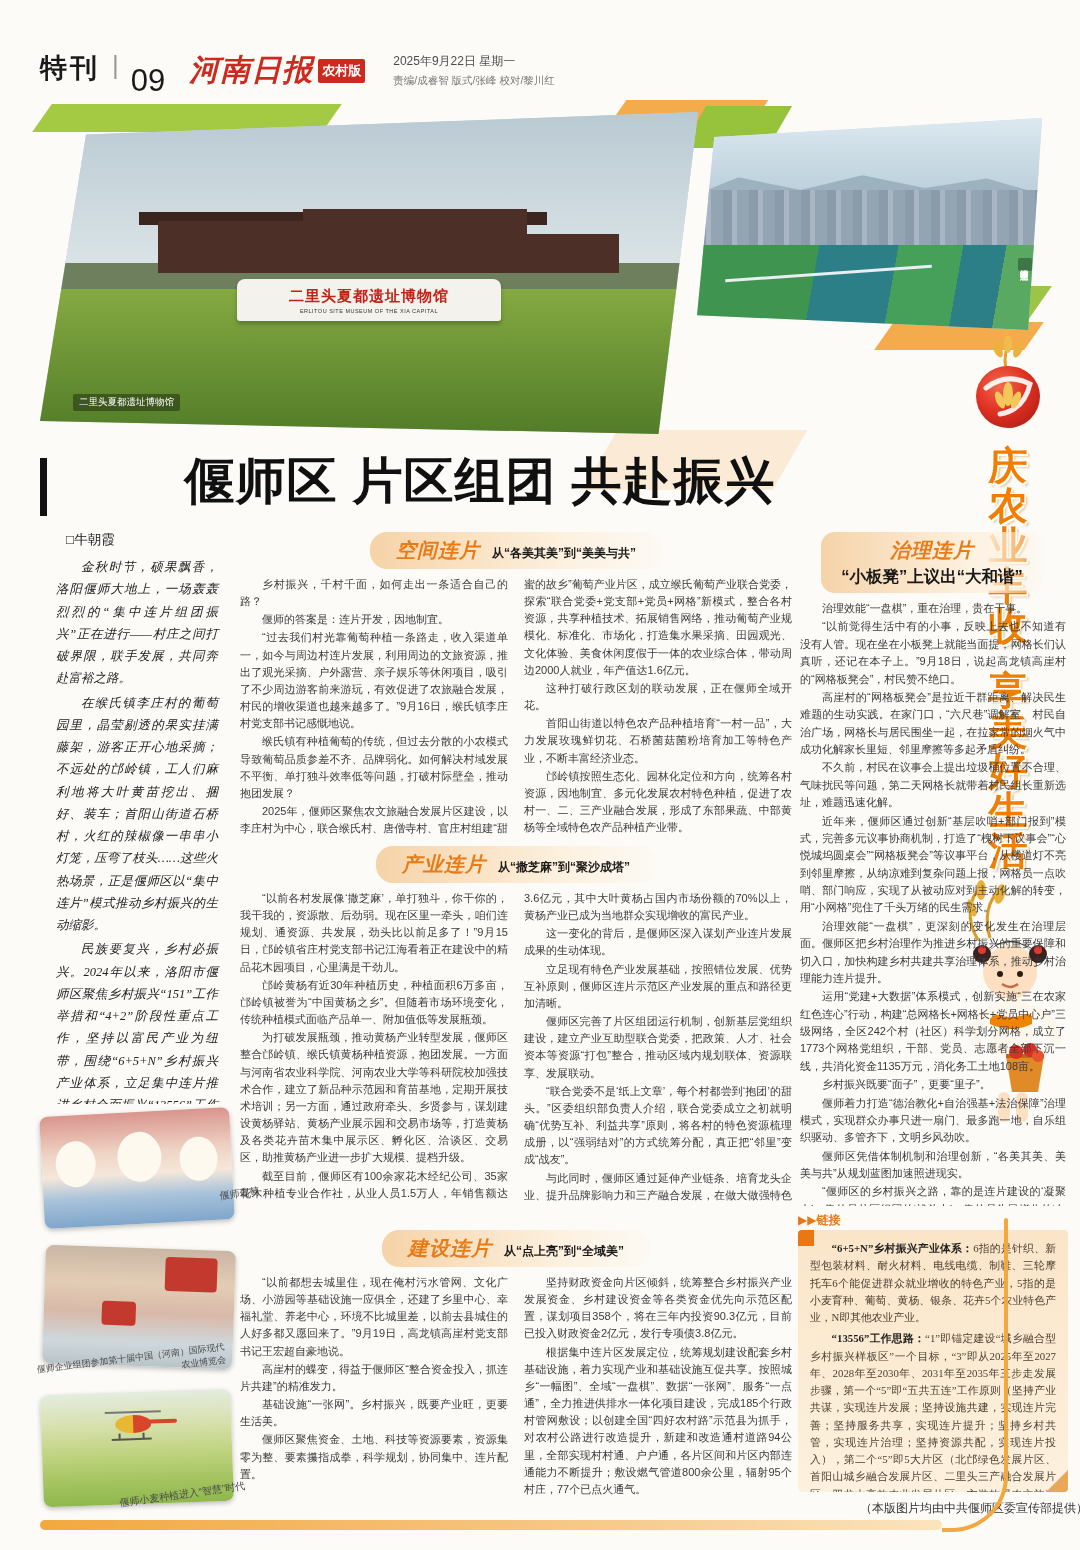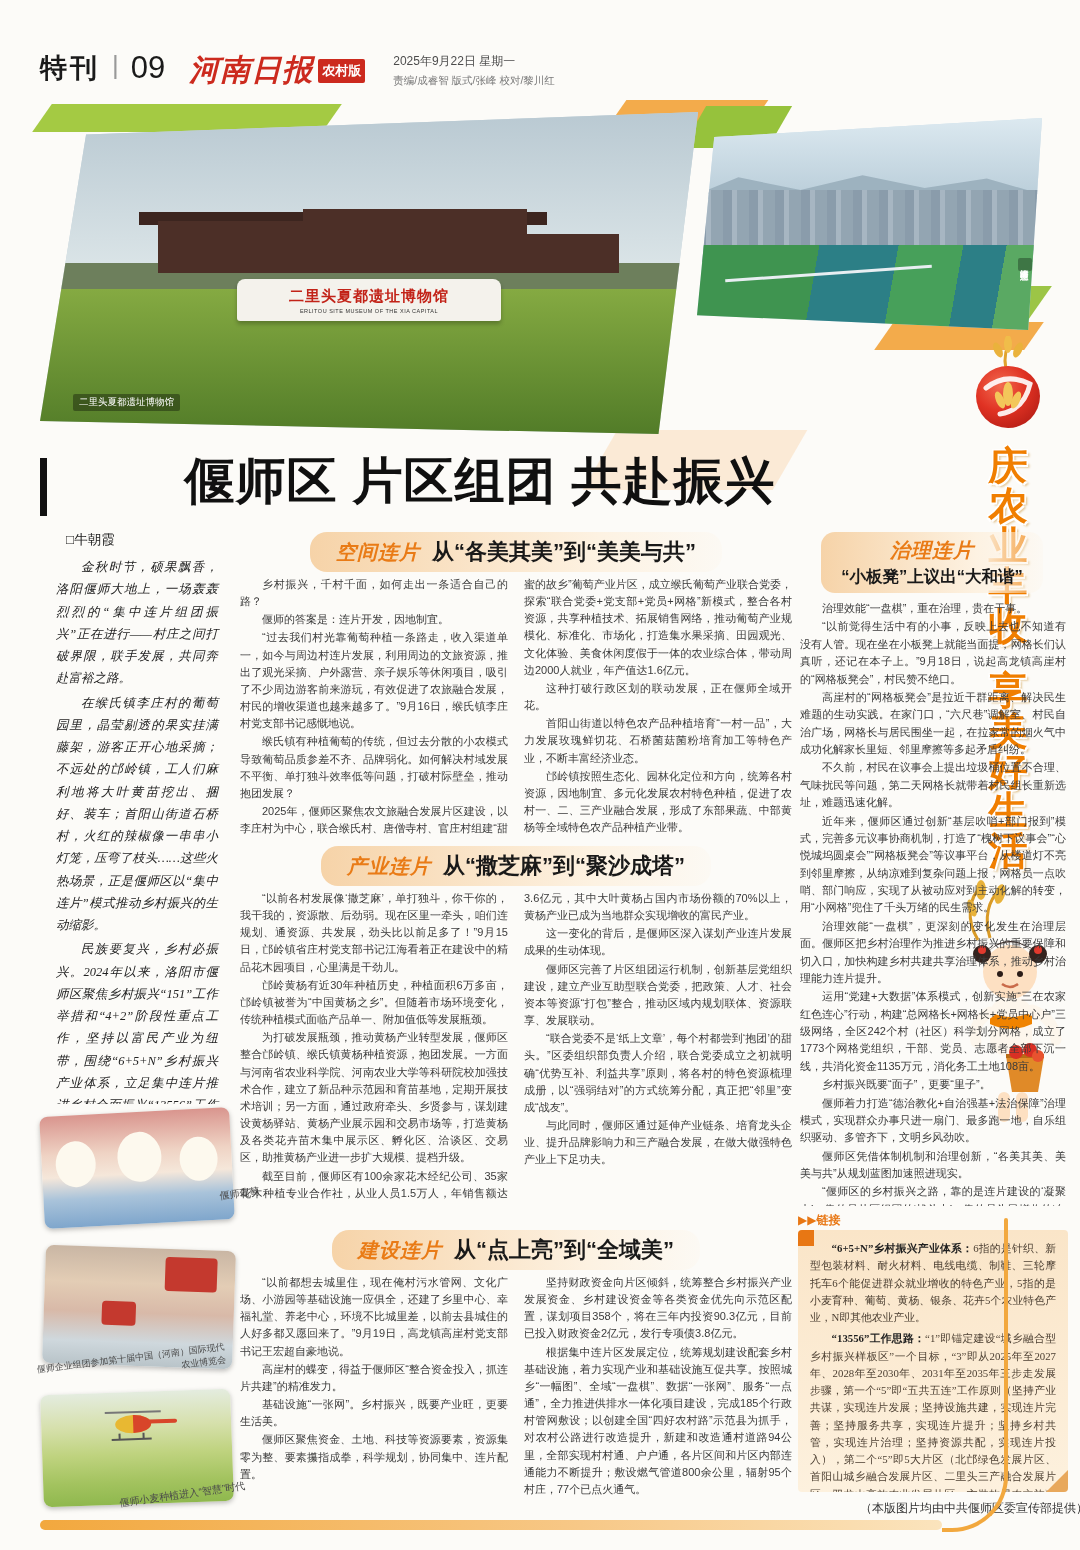--- a/index.html
+++ b/index.html
@@ -3,21 +3,21 @@
 <meta charset="utf-8">
 <style>
   html,body{margin:0;padding:0;}
   body{width:1080px;height:1550px;position:relative;background:#fcfbf8;
        font-family:"Liberation Sans","DejaVu Sans",sans-serif;color:#2b2b2b;overflow:hidden;}
   .abs{position:absolute;}
   
   .hdr{top:50px;left:40px;width:1000px;height:50px;display:flex;align-items:flex-start;gap:10px;}
   .ed-label{font-size:27px;font-weight:700;color:#1a1a1a;letter-spacing:3px;}
   .ed-sep{font-size:26px;color:#999;font-weight:300;margin:0 2px;}
-  .ed-num{font-size:31px;font-weight:400;color:#1a1a1a;}
+  .ed-num{font-size:31px;font-weight:400;color:#1a1a1a;margin-top:13px;}
   .masthead{display:flex;align-items:center;gap:5px;margin-left:14px;}
   .masthead .brand{font-family:"Liberation Serif","DejaVu Serif",serif;font-size:30px;font-weight:900;
         color:#cc2a1e;font-style:italic;letter-spacing:1px;}
   .masthead .sub{background:#cc2a1e;color:#fff;font-size:13px;font-weight:700;padding:3px 4px;border-radius:2px;}
   .dateblock{margin-left:18px;padding-top:3px;}
   .dateblock .d1{font-size:12px;color:#4c4c4c;}
   .dateblock .d2{font-size:10.5px;color:#787878;margin-top:4px;}
   
   .deco{position:absolute;}
   .dg1{left:42px;top:104px;width:290px;height:28px;background:#a4ca43;transform:skewX(-35deg);}
@@ -78,21 +78,21 @@
      background:linear-gradient(180deg,#e4ecdf 0%,#d6e0ac 30%,#bfd37f 55%,#a3c35f 80%,#8fb84e 100%);}
   .lcap{font-size:10px;color:#4a4a4a;width:190px;text-align:right;}
   .lcap1{left:70px;top:1196px;transform:rotate(-7deg);}
   .lcap2{left:36px;top:1352px;transform:rotate(-7deg);font-size:9px;}
   .lcap3{left:56px;top:1492px;transform:rotate(-8deg);}
   
   .sec-head{display:flex;justify-content:center;}
   .pill{background:linear-gradient(90deg,#f6d3a8,#fdf2e2 70%,rgba(253,242,226,.2));
      border-radius:17px;padding:5px 26px;display:flex;align-items:baseline;gap:12px;white-space:nowrap;}
   .pill .tag{color:#e97b16;font-size:20px;font-weight:900;font-style:italic;letter-spacing:1px;}
-  .pill .ttl{color:#191919;font-size:22px;font-weight:900;}
+  .pill .ttl{color:#191919;font-size:12px;font-weight:900;}
   .pill2{flex-direction:column;align-items:center;gap:2px;padding:5px 20px;border-radius:14px;}
   .body2{columns:2;column-gap:16px;column-fill:auto;overflow:hidden;
      font-size:11px;line-height:1.56;color:#3a3a3a;text-align:justify;}
   .body1{overflow:hidden;font-size:11px;line-height:1.58;color:#3a3a3a;text-align:justify;}
   .body2 .para,.body1 .para{margin:0 0 1px;text-indent:2em;}
   .sec1h{left:240px;top:532px;width:552px;}
   .sec1b{left:240px;top:576px;width:552px;height:262px;}
   .sec2h{left:240px;top:846px;width:552px;}
   .sec2b{left:240px;top:890px;width:552px;height:320px;}
   .sec3h{left:240px;top:1230px;width:552px;align-items:flex-end;}
@@ -296,20 +296,21 @@
     <span class="tag">产业连片</span>
     <span class="ttl">从“撒芝麻”到“聚沙成塔”</span>
   </div>
 </div>
 <div class="abs body2 sec2b">
     <p class="para">“以前各村发展像‘撒芝麻’，单打独斗，你干你的，我干我的，资源散、后劲弱。现在区里一牵头，咱们连规划、通资源、共发展，劲头比以前足多了！”9月15日，邙岭镇省庄村党支部书记江海看着正在建设中的精品花木园项目，心里满是干劲儿。</p>
     <p class="para">邙岭黄杨有近30年种植历史，种植面积6万多亩，邙岭镇被誉为“中国黄杨之乡”。但随着市场环境变化，传统种植模式面临产品单一、附加值低等发展瓶颈。</p>
     <p class="para">为打破发展瓶颈，推动黄杨产业转型发展，偃师区整合邙岭镇、缑氏镇黄杨种植资源，抱团发展。一方面与河南省农业科学院、河南农业大学等科研院校加强技术合作，建立了新品种示范园和育苗基地，定期开展技术培训；另一方面，通过政府牵头、乡贤参与，谋划建设黄杨驿站、黄杨产业展示园和交易市场等，打造黄杨及各类花卉苗木集中展示区、孵化区、洽谈区、交易区，助推黄杨产业进一步扩大规模、提档升级。</p>
     <p class="para">截至目前，偃师区有100余家花木经纪公司、35家花木种植专业合作社，从业人员1.5万人，年销售额达3.6亿元，其中大叶黄杨占国内市场份额的70%以上，黄杨产业已成为当地群众实现增收的富民产业。</p>
     <p class="para">这一变化的背后，是偃师区深入谋划产业连片发展成果的生动体现。</p>
+    <p class="para">立足现有特色产业发展基础，按照错位发展、优势互补原则，偃师区连片示范区产业发展的重点和路径更加清晰。</p>
     <p class="para">偃师区完善了片区组团运行机制，创新基层党组织建设，建立产业互助型联合党委，把政策、人才、社会资本等资源“打包”整合，推动区域内规划联体、资源联享、发展联动。</p>
     <p class="para">“联合党委不是‘纸上文章’，每个村都尝到‘抱团’的甜头。”区委组织部负责人介绍，联合党委成立之初就明确“优势互补、利益共享”原则，将各村的特色资源梳理成册，以“强弱结对”的方式统筹分配，真正把“邻里”变成“战友”。</p>
     <p class="para">与此同时，偃师区通过延伸产业链条、培育龙头企业、提升品牌影响力和三产融合发展，在做大做强特色产业上下足功夫。</p>
   </div>
 
 <div class="abs sec-head sec3h">
   <div class="pill">
     <span class="tag">建设连片</span>
     <span class="ttl">从“点上亮”到“全域美”</span>
   </div>

